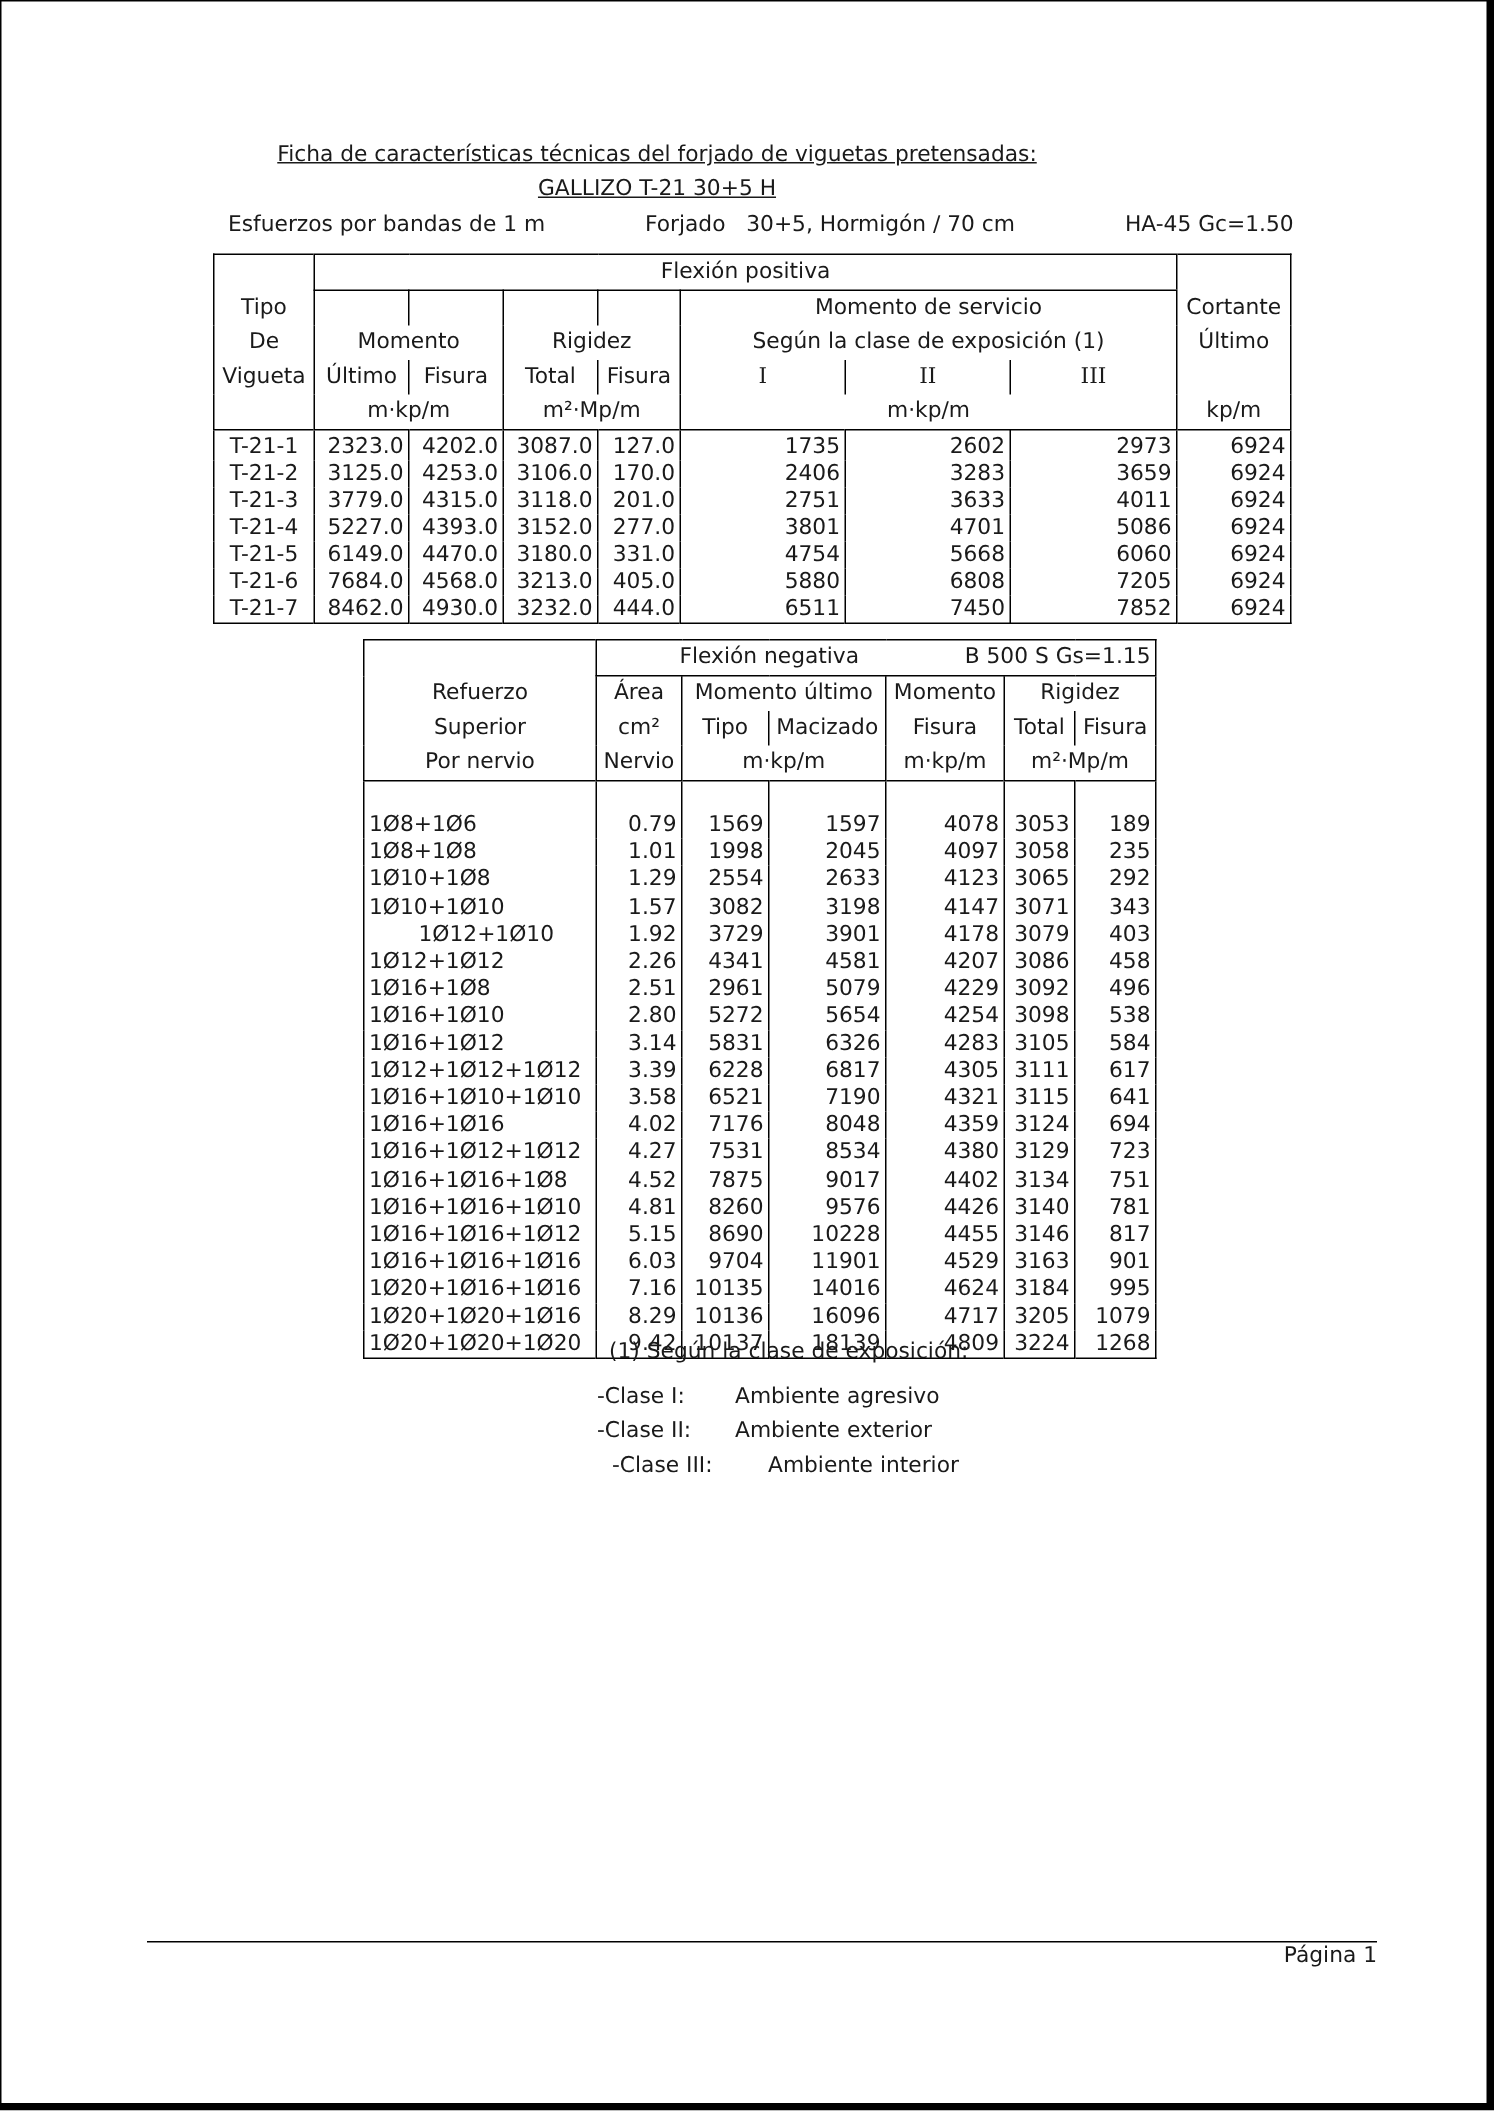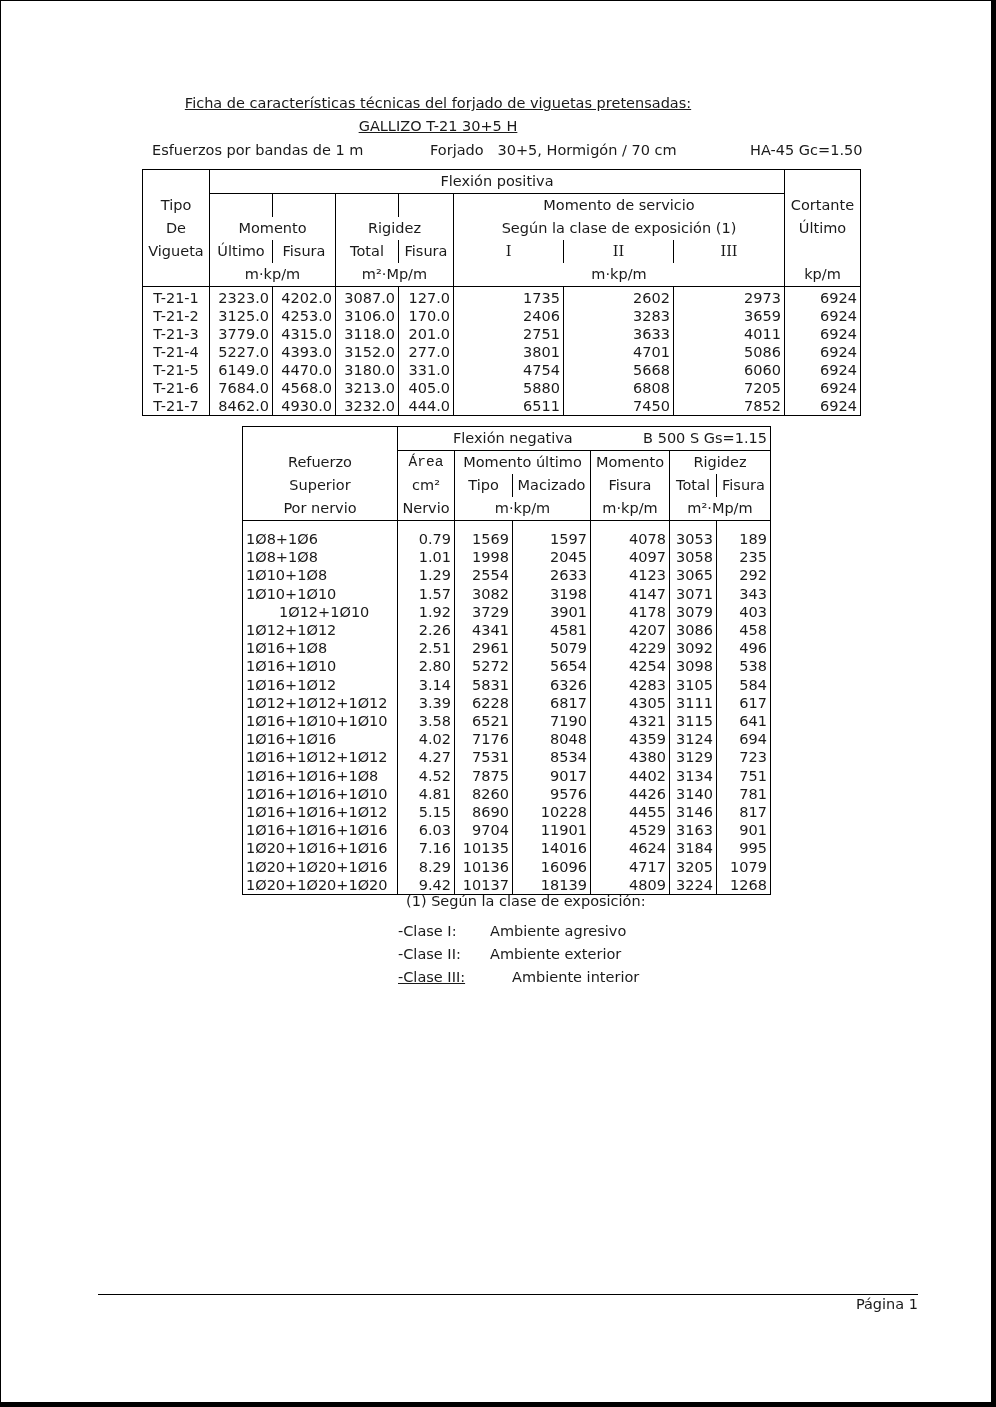--- a/index.html
+++ b/index.html
@@ -16,21 +16,21 @@
   .t1 { left: 142px; top: 169px; border: 1px solid #000; }
   .t1 td { height: 23px; }
   .t1 tbody td { height: 18px; line-height: 18px; text-align: right; }
   .t1 tbody tr:first-child td { padding-top: 2px; }
   .c { text-align: center; }
   .bl { border-left: 1px solid #000; }
   .bb { border-bottom: 1px solid #000; }
   .sep { border-left: 1px solid #000; }
   .t2 { left: 242px; top: 426px; border: 1px solid #000; }
   .t2 tbody td { height: 18.2px; line-height: 18.2px; text-align: right; }
-  .t2 tbody tr:first-child td { padding-top: 9px; margin-left: 32px; }
+  .t2 tbody tr:first-child td { padding-top: 20px; margin-left: 32px; }
   .notes { font-size: 14.5px; }
   .footer-line { position: absolute; left: 98px; top: 1294px; width: 820px; border-top: 1px solid #000; }
   .footer { font-size: 14.5px; right: 78px; top: 1296px; }
 </style>
 </head>
 <body>
 
 <div class="page"></div>
 
 <div class="abs title" style="top:95px;">Ficha de características técnicas del forjado de viguetas pretensadas:</div>
@@ -166,21 +166,21 @@
   <thead>
     <tr>
       <td style="width:148px;"></td>
       <td class="bl bb" colspan="7">
         <span style="margin-left:52px;">Flexión negativa</span>
         <span style="float:right;">B 500 S Gs=1.15</span>
       </td>
     </tr>
     <tr>
       <td class="c">Refuerzo</td>
-      <td class="c bl" style="width:50px;font-family:Liberation Mono, monospace;">Área</td>
+      <td class="c bl" style="width:50px;">Área</td>
       <td class="c bl" colspan="2">Momento último</td>
       <td class="c bl" style="width:72px;">Momento</td>
       <td class="c bl" colspan="2">Rigidez</td>
     </tr>
     <tr>
       <td class="c">Superior</td>
       <td class="c bl">cm²</td>
       <td class="c bl" style="width:51px;">Tipo</td>
       <td class="c sep" style="width:71px;">Macizado</td>
       <td class="c bl">Fisura</td>
@@ -377,17 +377,17 @@
         <td class="bl">1268</td>
       </tr>
     </tbody>
 </table>
 
 <div class="abs notes" style="left:383px; top:893px;margin-left:23px;">(1) Según la clase de exposición:</div>
 <div class="abs notes" style="left:398px; top:923px;">-Clase I:</div>
 <div class="abs notes" style="left:490px; top:923px;">Ambiente agresivo</div>
 <div class="abs notes" style="left:398px; top:946px;">-Clase II:</div>
 <div class="abs notes" style="left:490px; top:946px;">Ambiente exterior</div>
-<div class="abs notes" style="left:398px; top:969px;text-decoration:underline;">-Clase III:</div>
+<div class="abs notes" style="left:408px; top:969px;">-Clase III:</div>
 <div class="abs notes" style="left:490px; top:969px;margin-left:22px;">Ambiente interior</div>
 
 <div class="footer-line"></div>
 <div class="abs footer">Página 1</div>
 
 </body></html>

